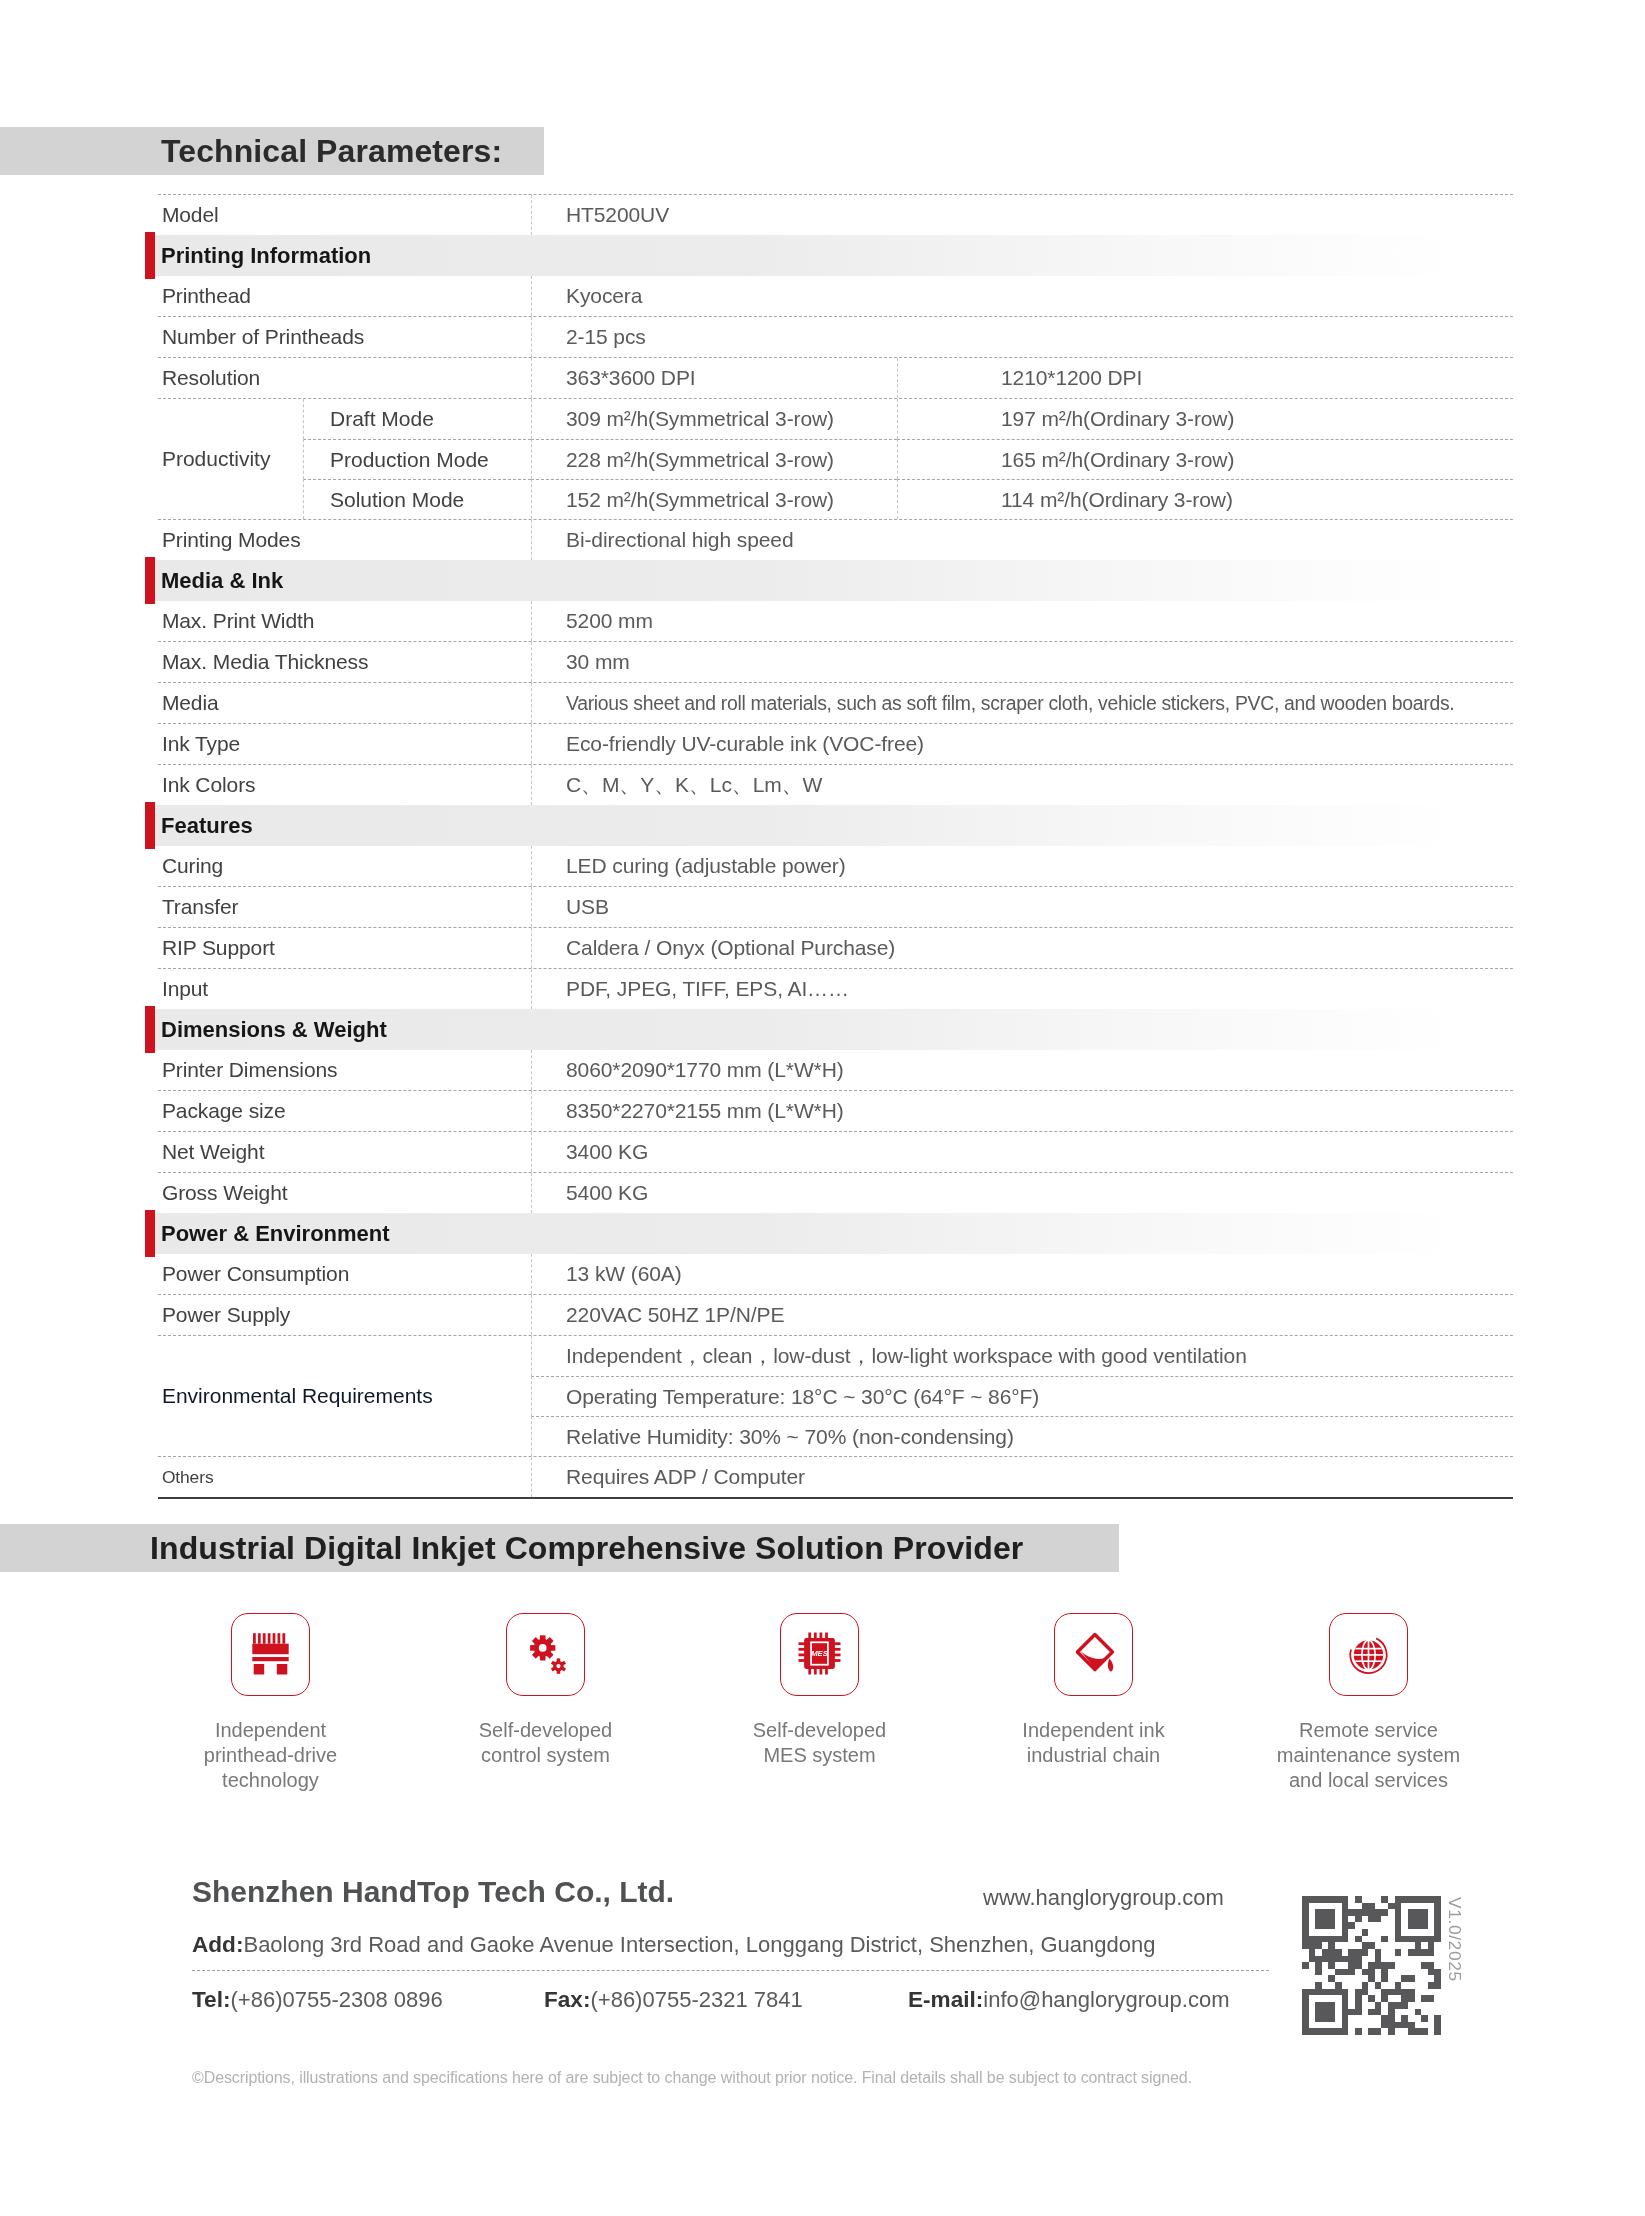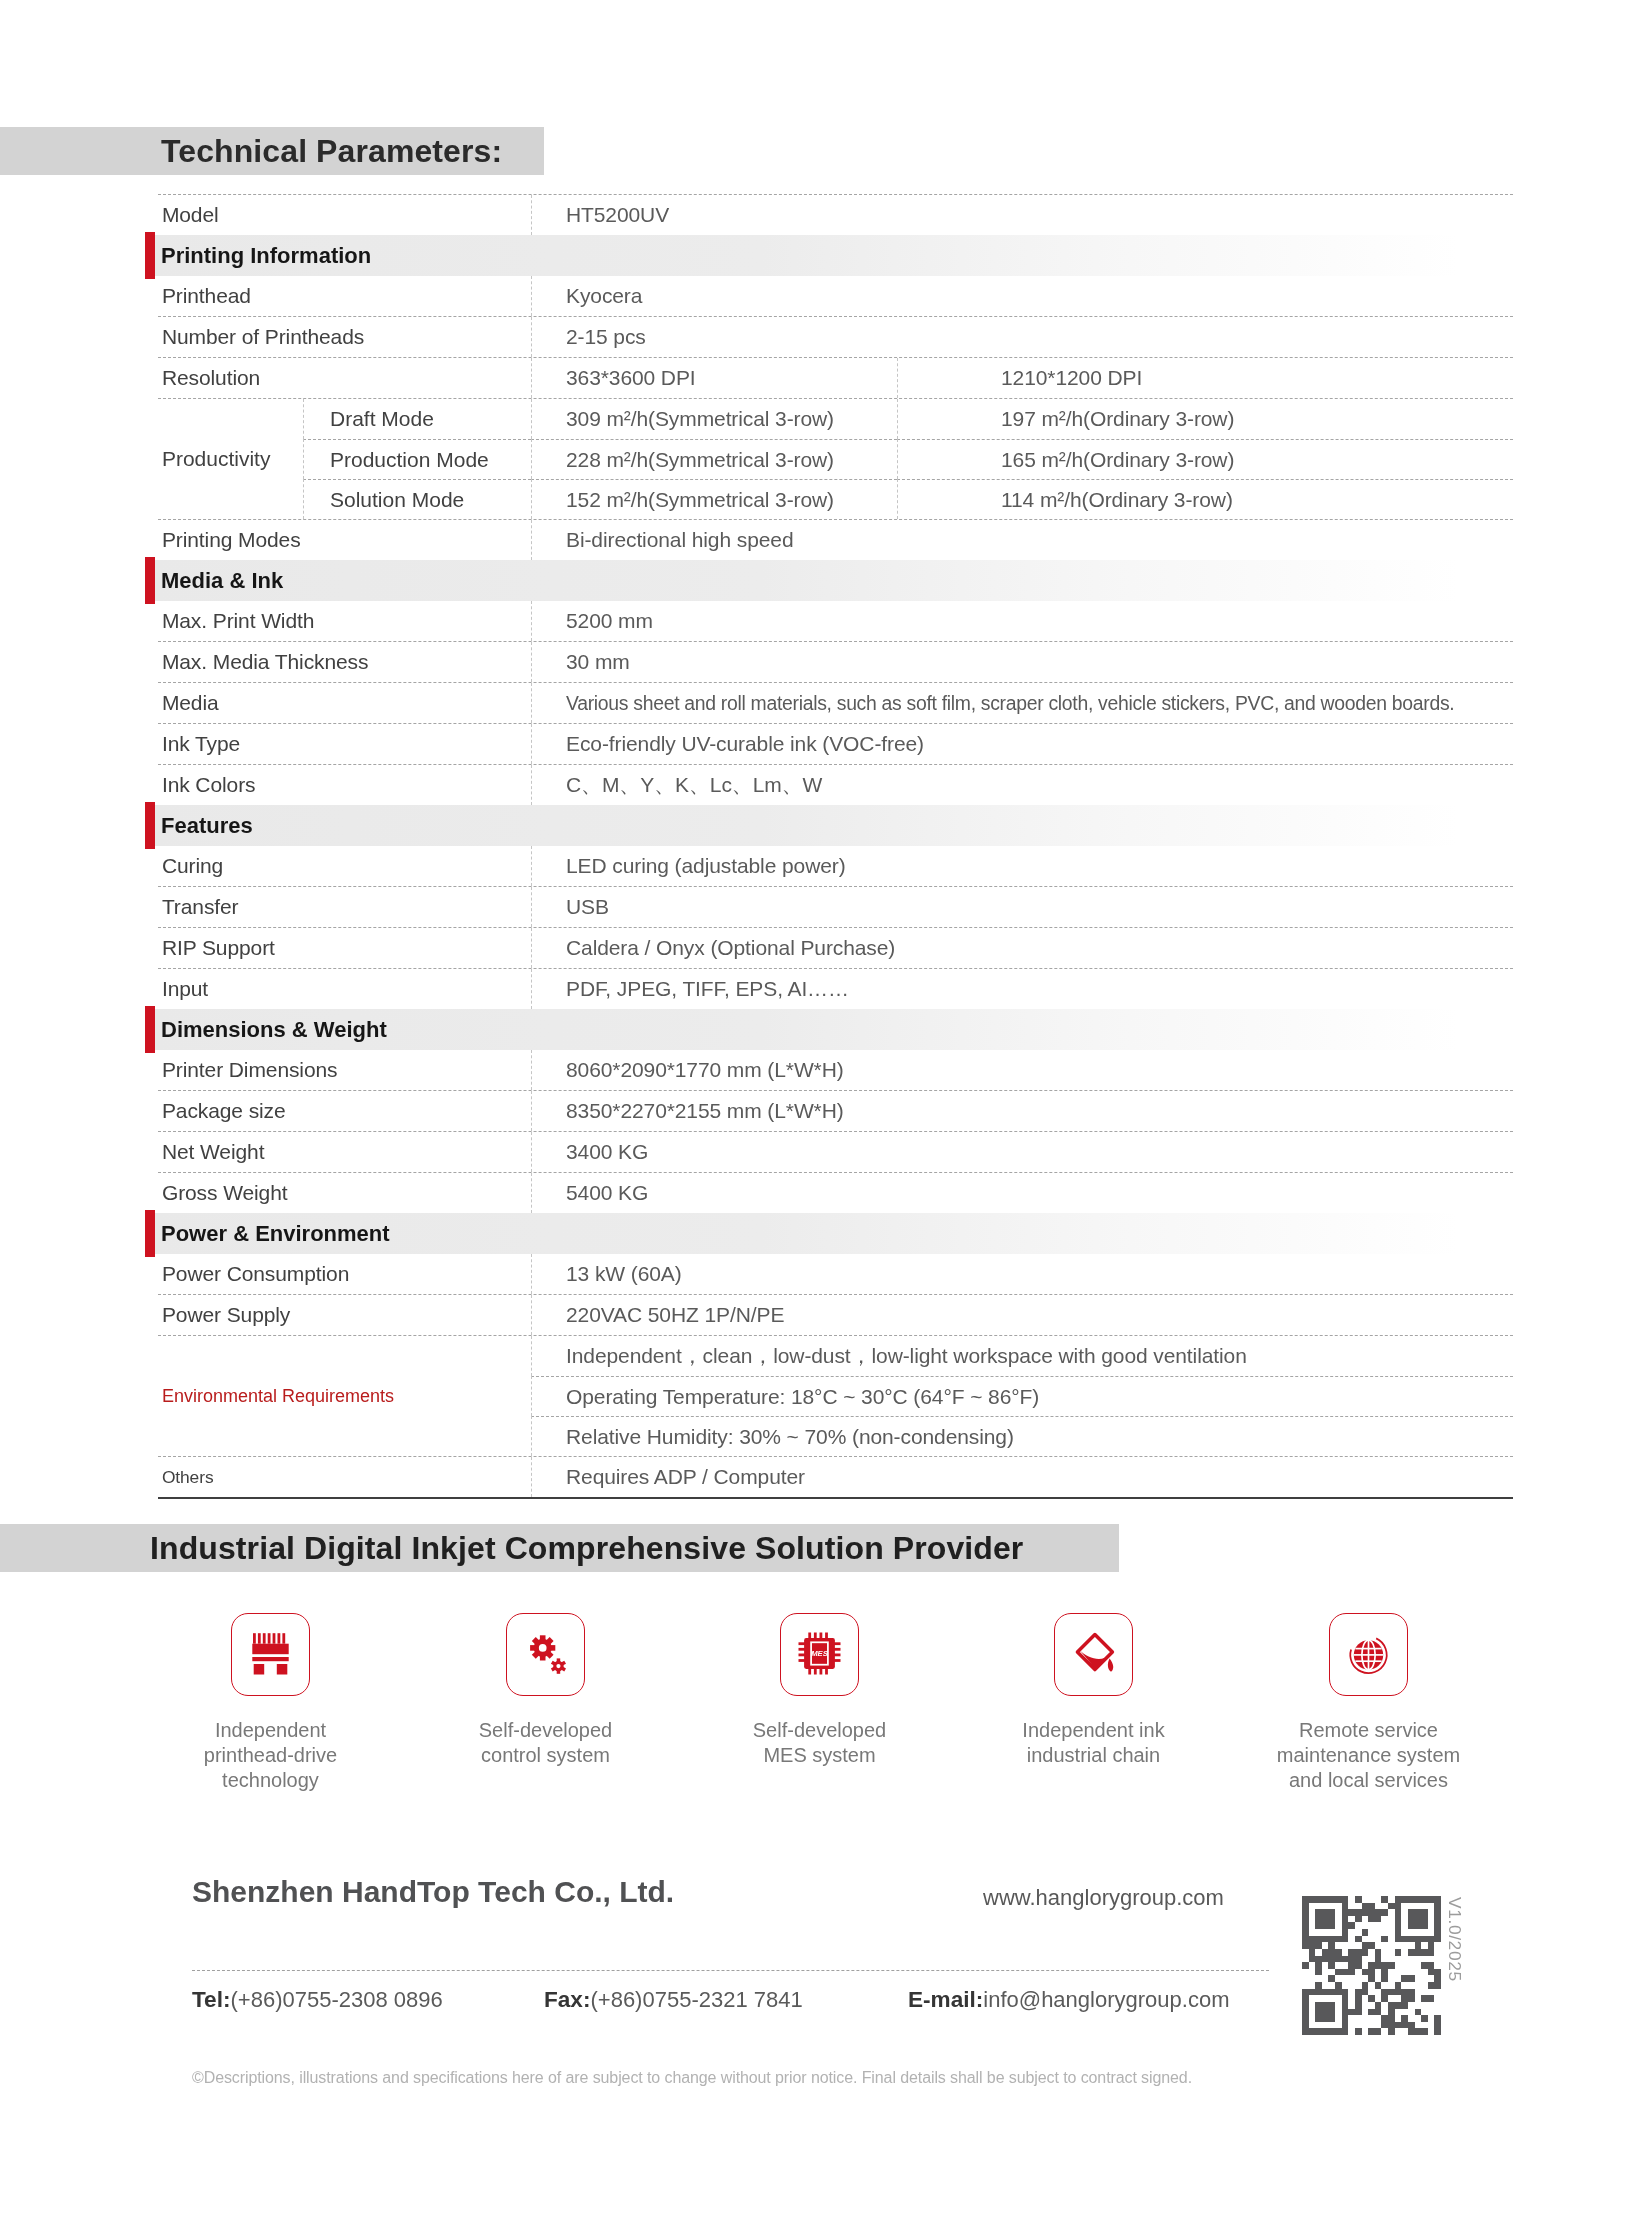--- a/index.html
+++ b/index.html
@@ -31,21 +31,21 @@
   
   .prod{display:grid;grid-template-columns:145px 228px 366px 616px;grid-auto-rows:40px;border-top:1.3px dashed #a5a5a5;}
   .prod .plab{grid-row:1 / span 3;display:flex;align-items:center;padding-left:3.9px;font-size:21px;color:#414141;}
   .prod .mode{display:flex;align-items:center;padding-left:26px;font-size:21px;color:#414141;
               border-left:1.3px dashed #c5c5c5;}
   .prod .val{border-left:1.3px dashed #c5c5c5;}
   .prod .bt{border-top:1.3px dashed #a5a5a5;}
 
   
   .envb{display:grid;grid-template-columns:373px 982px;grid-auto-rows:40px;border-top:1.3px dashed #a5a5a5;}
-  .envb .elab{grid-row:1 / span 3;display:flex;align-items:center;padding-left:3.9px;font-size:18px;color:#b91c1c;}
+  .envb .elab{grid-row:1 / span 3;display:flex;align-items:center;padding-left:3.9px;font-size:21px;color:#0f172a;}
   .envb .bt{border-top:1.3px dashed #a5a5a5;}
   .endline{border-top:2.6px solid #3f3f3f;}
 
   
   .sol-banner{position:absolute;left:0;top:1524px;width:1119px;height:48px;background:#d3d3d3;
               display:flex;align-items:center;}
   .sol-banner .btext{margin-left:150px;font-size:32px;font-weight:700;color:#202020;letter-spacing:0.1px;}
 
   
   .icol{position:absolute;top:1613px;width:219px;display:flex;flex-direction:column;align-items:center;}
@@ -352,20 +352,23 @@
       </span>
     </div>
     <div class="cap">Remote service
 maintenance system
 and local services</div>
   </div>
 
   <div class="company">Shenzhen HandTop Tech Co., Ltd.</div>
   <div class="website">www.hanglorygroup.com</div>
 
+  <div class="addline">
+    <span class="blab">Add:</span><span>Baolong 3rd Road and Gaoke Avenue Intersection, Longgang District, Shenzhen, Guangdong</span>
+  </div>
 
   <div class="fdash"></div>
 
   <div class="telspan" style="left:192px;">
     <span class="blab">Tel:</span><span>(+86)0755-2308 0896</span>
   </div>
   <div class="telspan" style="left:544px;">
     <span class="blab">Fax:</span><span>(+86)0755-2321 7841</span>
   </div>
   <div class="telspan" style="left:908px;">

